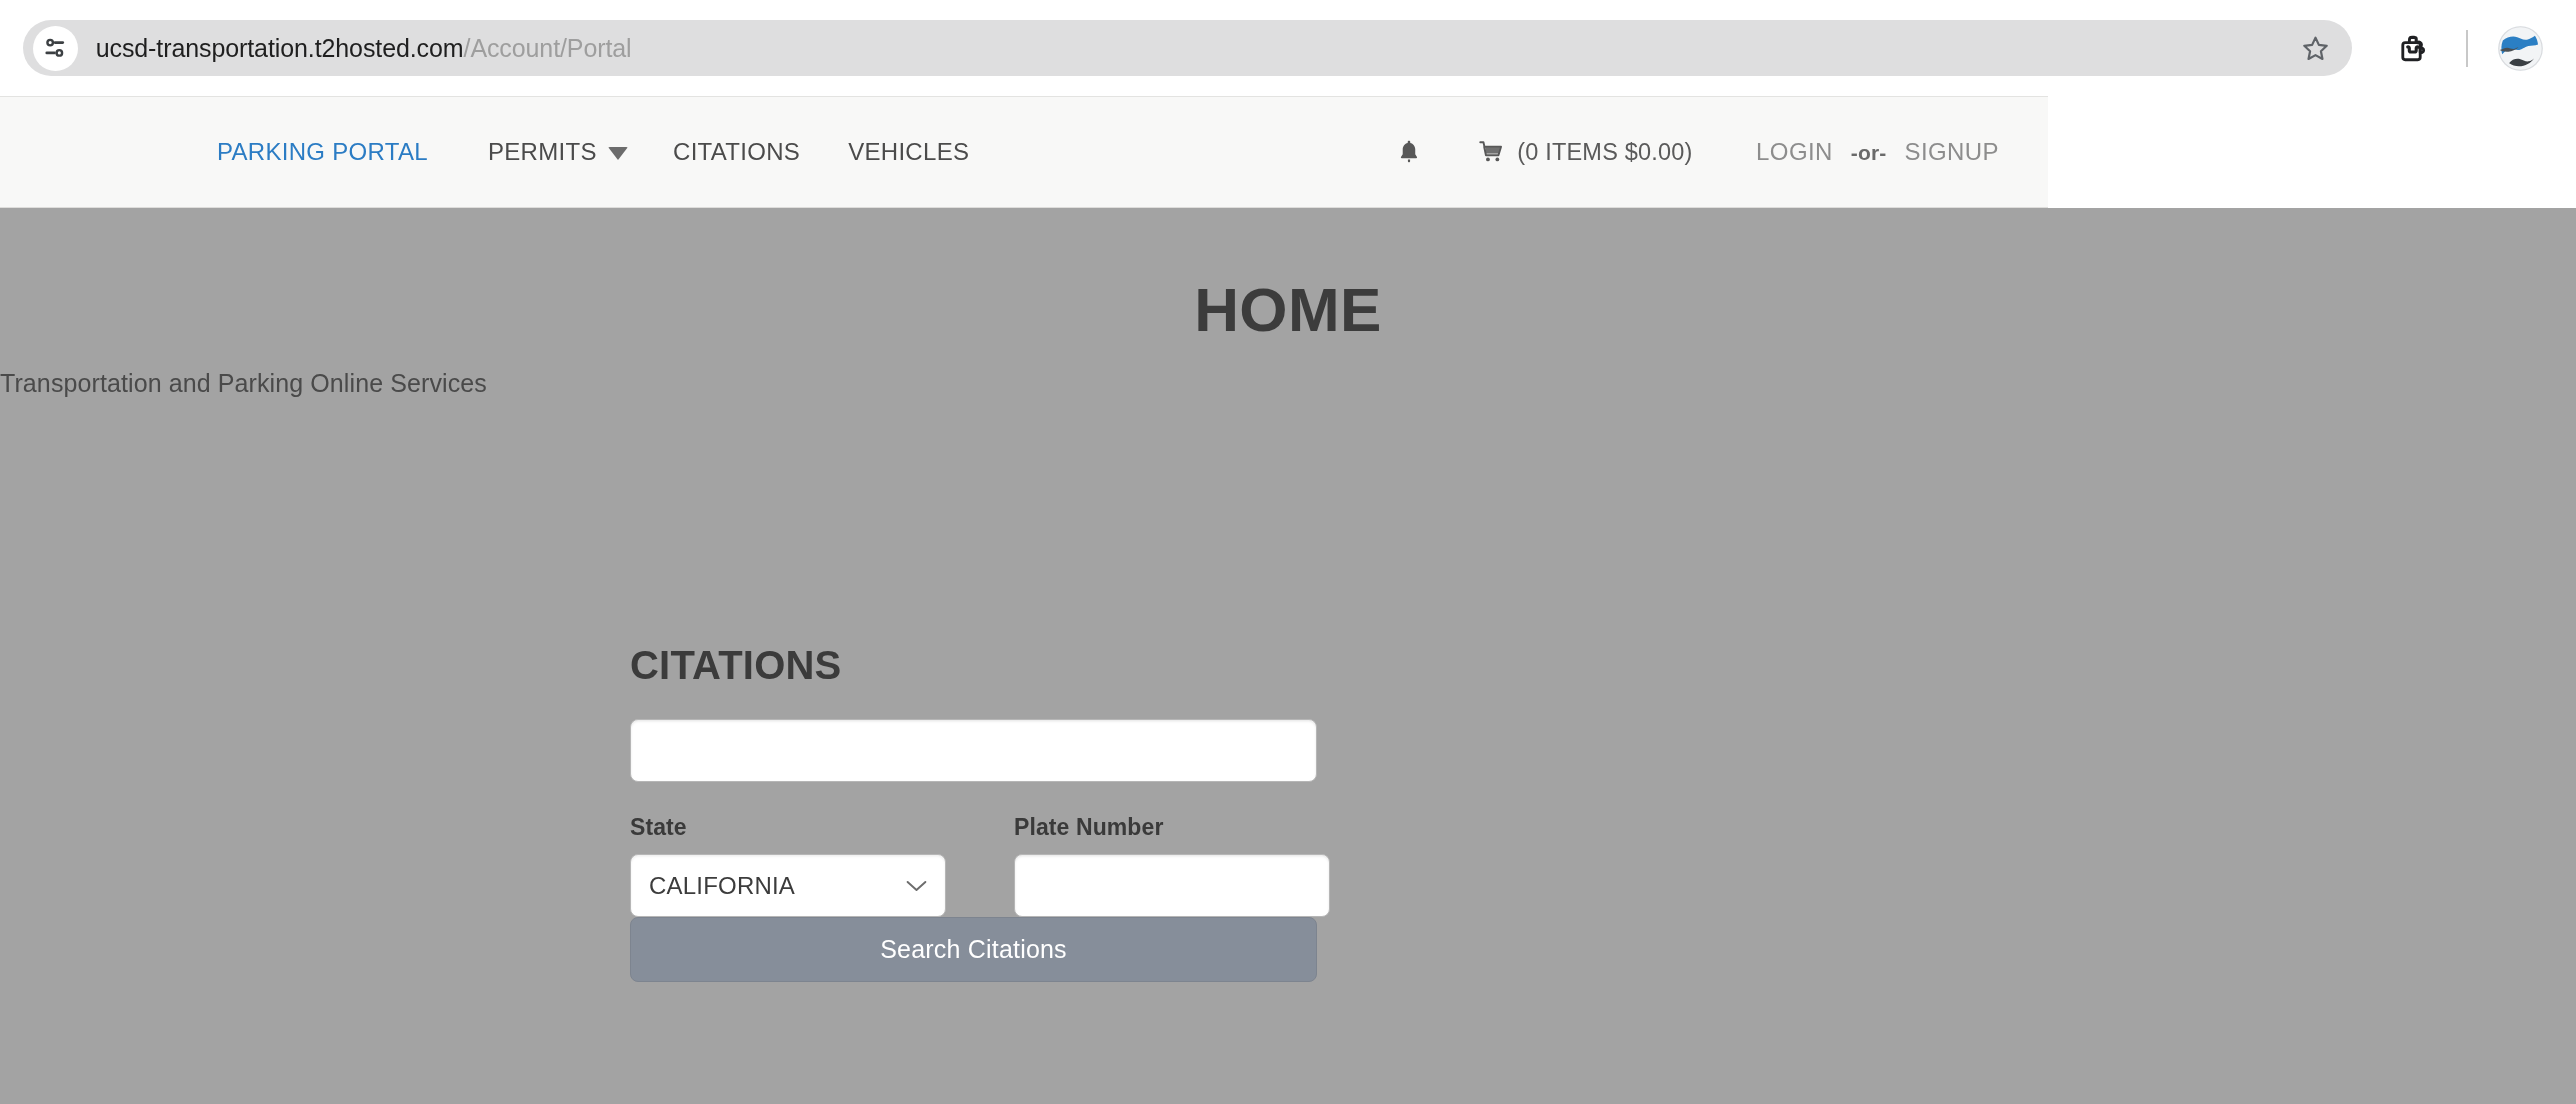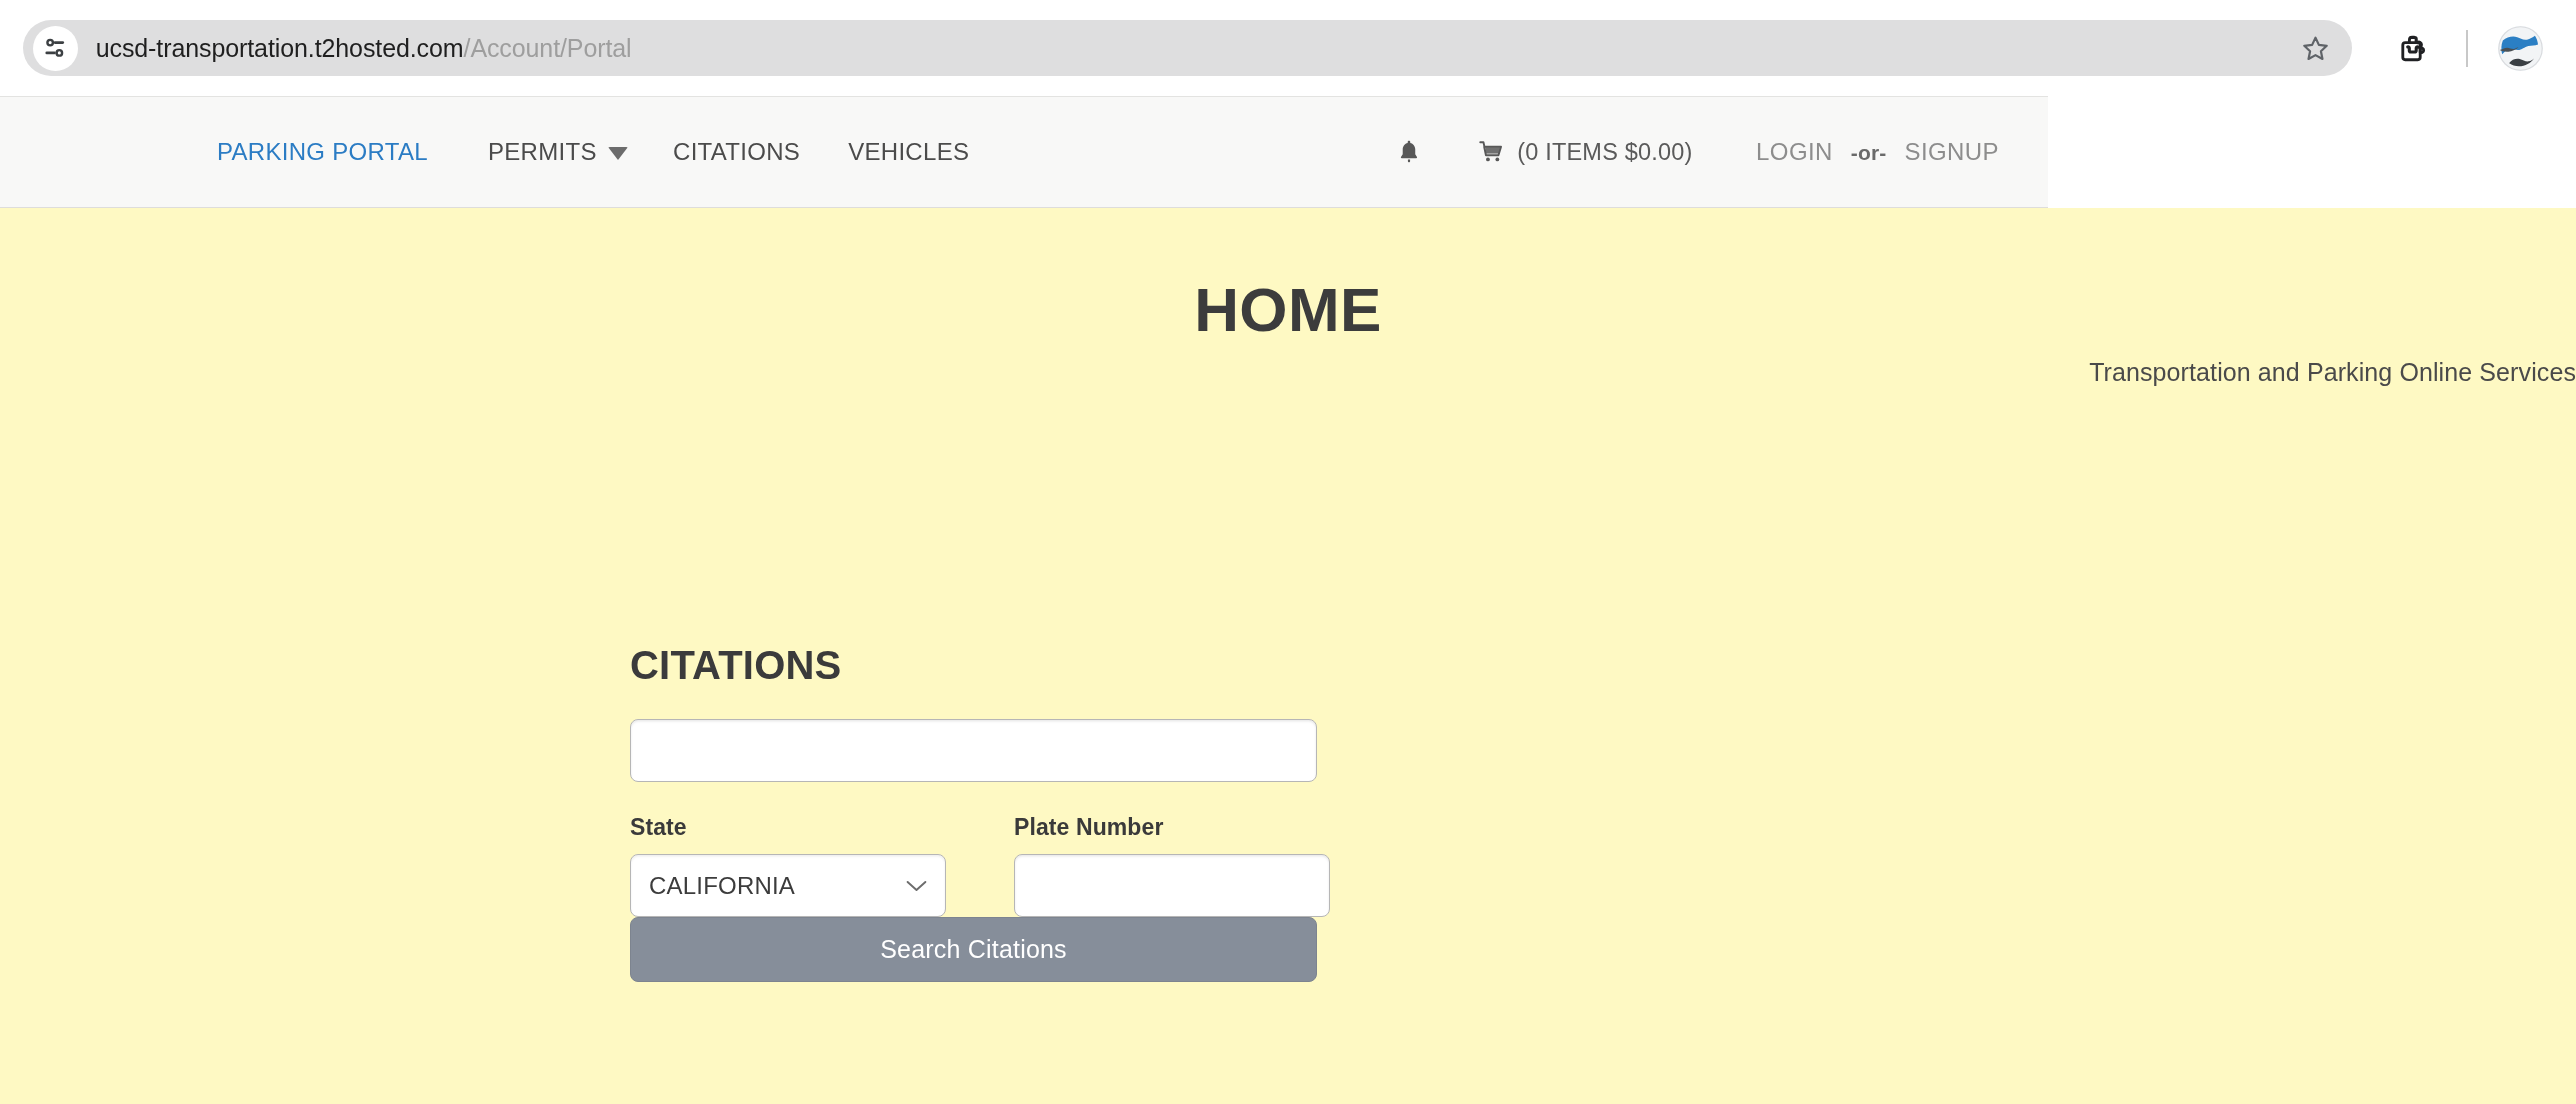--- a/index.html
+++ b/index.html
@@ -197,38 +197,38 @@
     font-weight: 700;
     margin: 0 18px;
     letter-spacing: 0.2px;
   }
 
   
   .page-body {
     position: relative;
     width: 2576px;
     height: 896px;
-    background: #fef9c3;
+    background: #a3a3a3;
   }
 
   .page-title {
     text-align: center;
     font-size: 62px;
     font-weight: 700;
     color: #3c3c3c;
     letter-spacing: 0.4px;
     padding-top: 71px;
     line-height: 1;
   }
 
   .page-subtitle {
-    text-align: right;
+    text-align: left;
     font-size: 25px;
     color: #4a4a4a;
-    margin-top: 17px;
+    margin-top: 28px;
     letter-spacing: 0.1px;
   }
 
   .form-section {
     position: absolute;
     left: 630px;
     top: 435px;
     width: 705px;
   }
 

